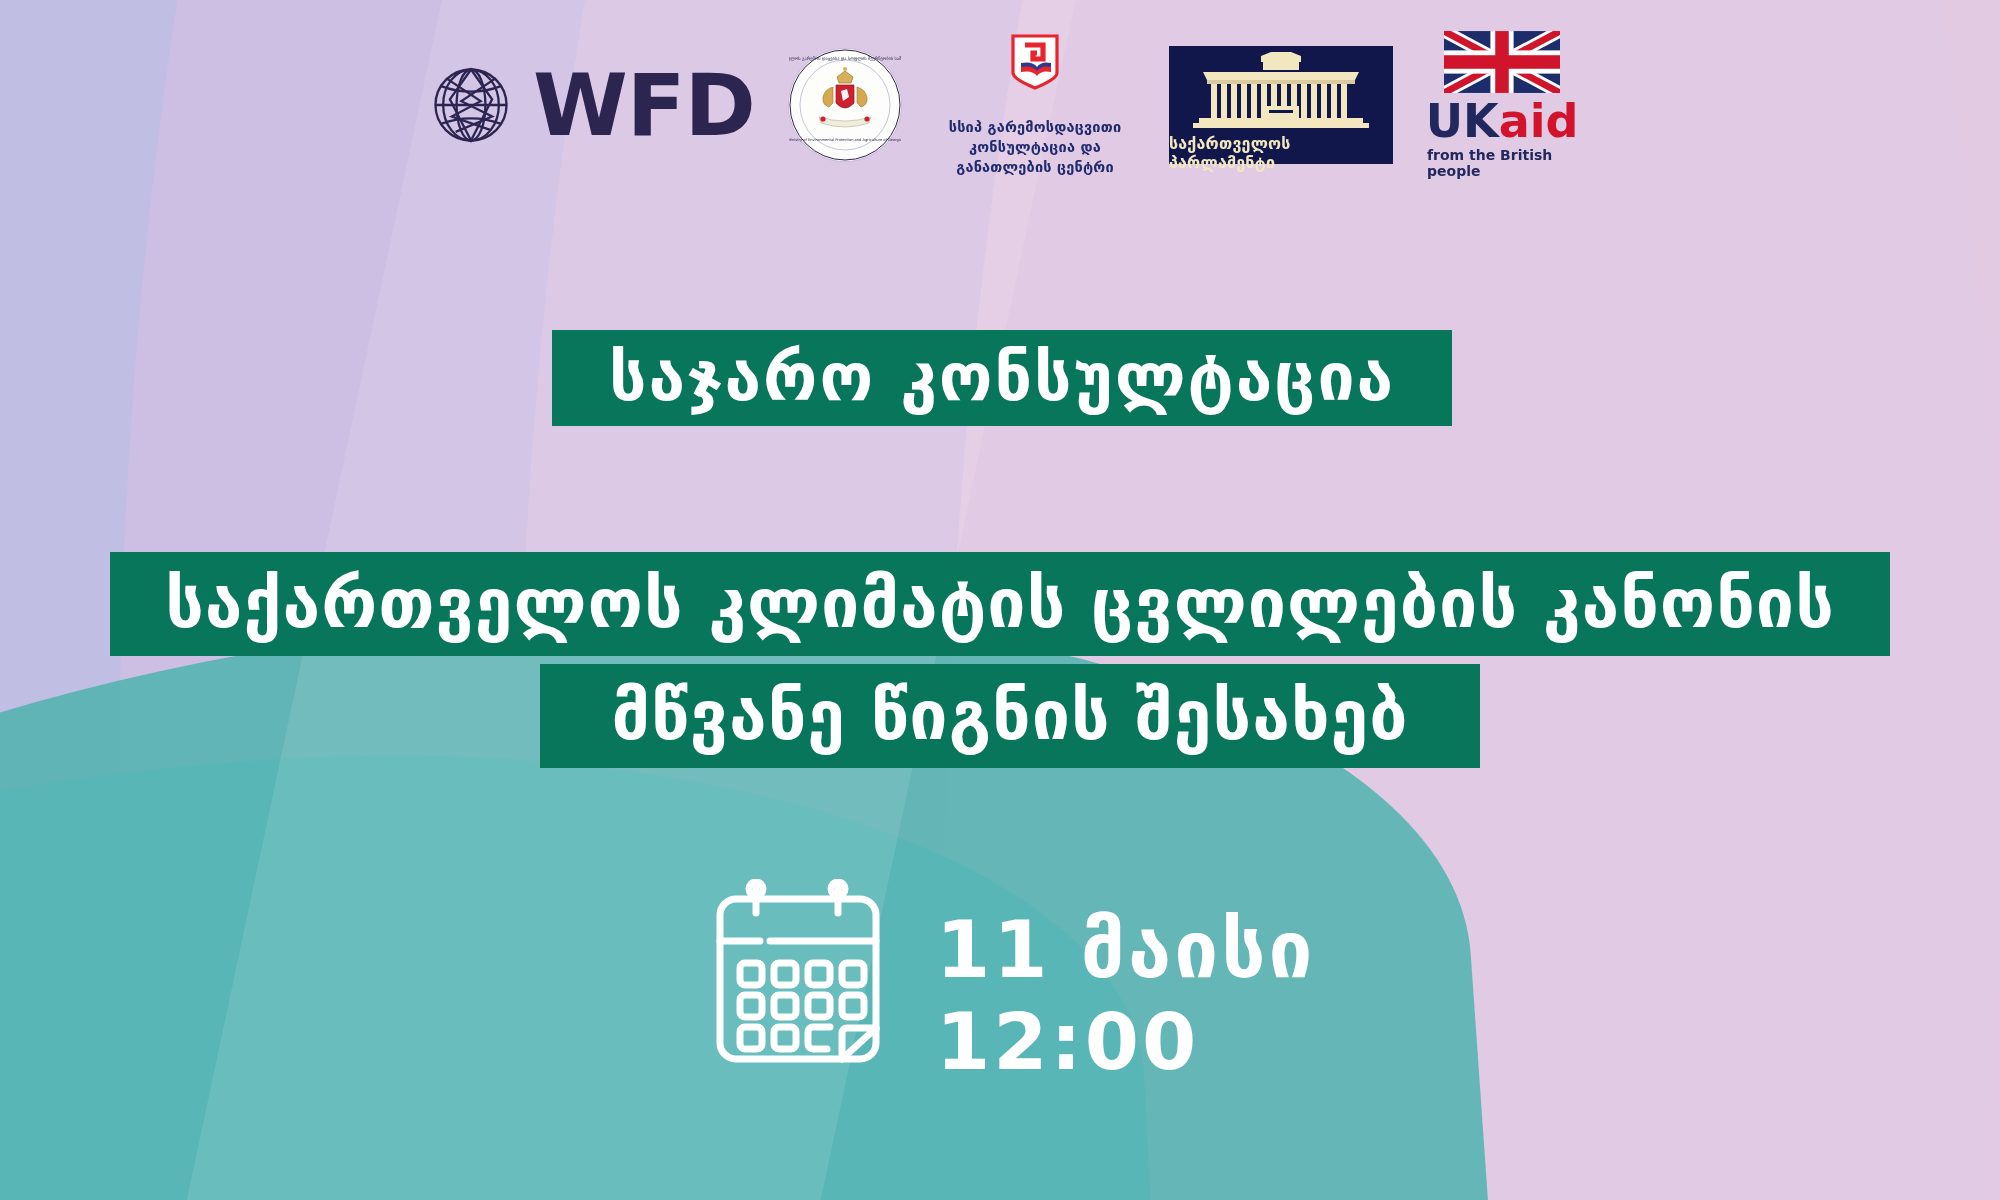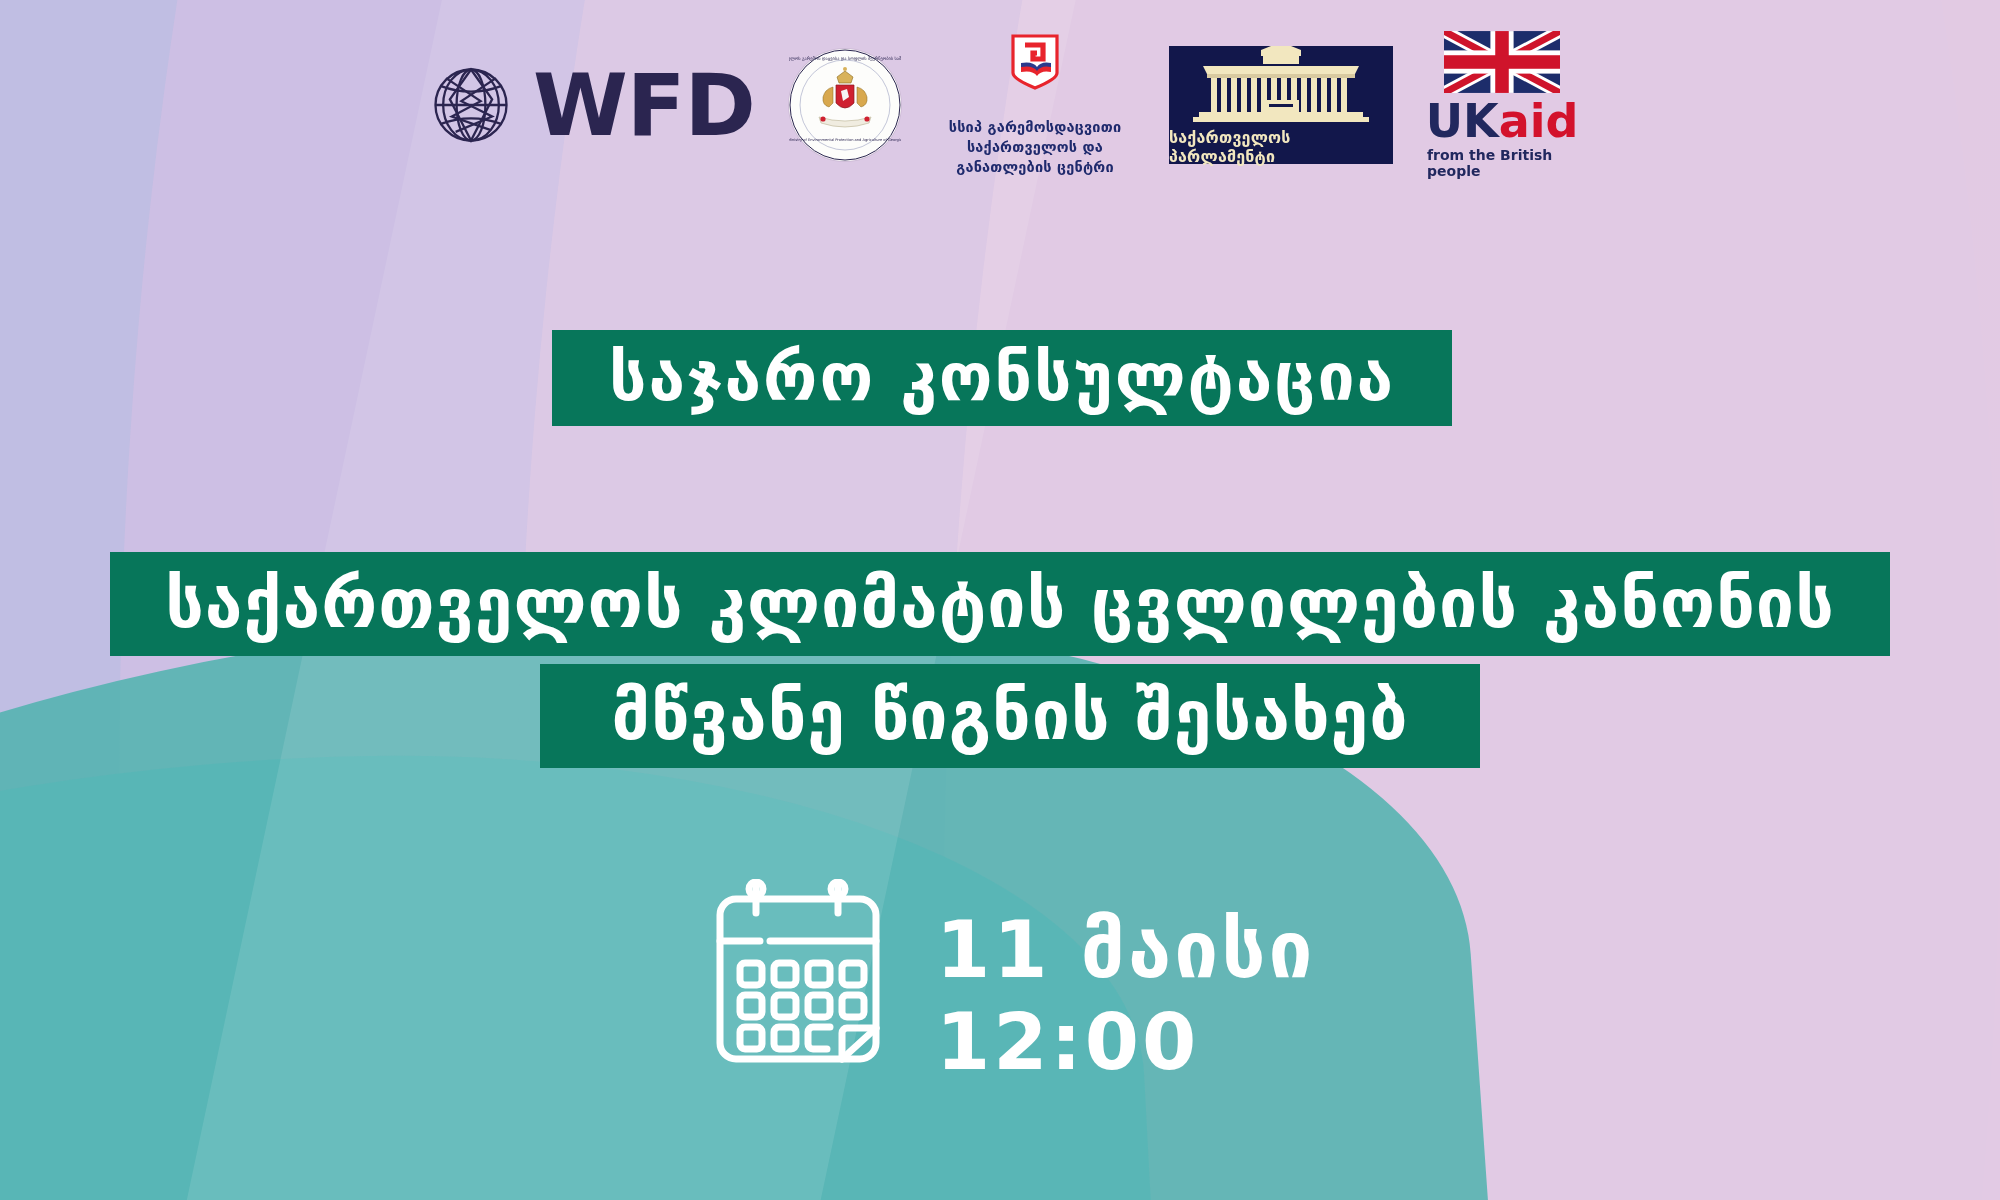--- a/index.html
+++ b/index.html
@@ -94,21 +94,21 @@
   .eic-mark { width:52px; height:58px; }
   .eic-text {
     font-size:14.5px; line-height:1.38; color:#1f2a6d;
     text-align:center; font-weight:bold; letter-spacing:.2px;
   }
 
   
   .parl {
     width:224px; height:118px; background:#12174b;
     display:flex; flex-direction:column; align-items:center;
-    justify-content:flex-start; 
+    justify-content:flex-start; padding-top:6px;
   }
   .parl svg { display:block; }
   .parl-text {
     color:#f2e7bf; font-size:16px; font-weight:bold;
     letter-spacing:.2px; margin-top:2px;
   }
 
   
   .ukaid { display:flex; flex-direction:column; align-items:center; width:150px; }
   .flag { width:116px; height:62px; display:block; }
@@ -216,21 +216,21 @@
       <span>
         <svg class="eic-mark" viewBox="0 0 52 58">
           <path d="M4 3 H48 V40 Q48 46 26 55 Q4 46 4 40 Z" fill="#ffffff" stroke="#e8242c" stroke-width="3.2"></path>
           <path d="M16 12 H34 V26 H24 V20 H28" fill="none" stroke="#e8242c" stroke-width="5.2"></path>
           <path d="M12 30 Q24 28 28 34 Q32 28 42 30 L42 36 Q32 34 28 40 Q24 34 12 36 Z" fill="#2b3a8c"></path>
           <path d="M12 34 Q24 32 28 38 Q32 32 42 34 L42 39 Q32 37 28 43 Q24 37 12 39 Z" fill="#e8242c"></path>
         </svg>
       </span>
       <div class="eic-text">
         <div>სსიპ გარემოსდაცვითი</div>
-        <div>საქართველოს და</div>
+        <div>კონსულტაცია და</div>
         <div>განათლების ცენტრი</div>
       </div>
     </div>
 
     <div class="parl">
       <span>
         <svg width="196" height="80" viewBox="0 0 196 80">
 
           <path d="M78 4 L98 -4 L118 4 L118 10 L78 10 Z" fill="#f2e7bf"></path>
           <rect x="80" y="10" width="36" height="8" fill="#f2e7bf"></rect>

